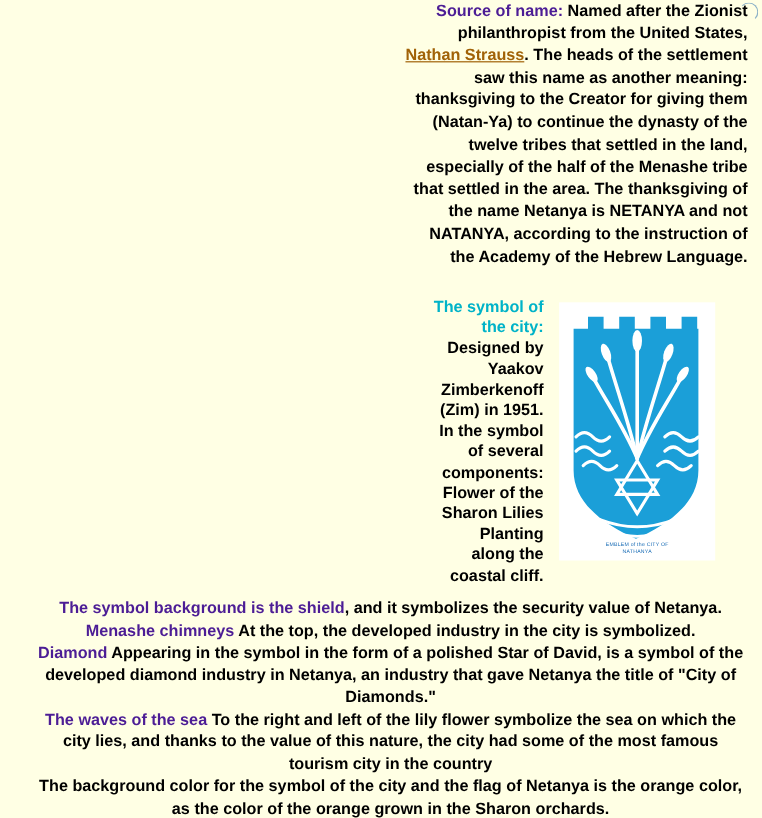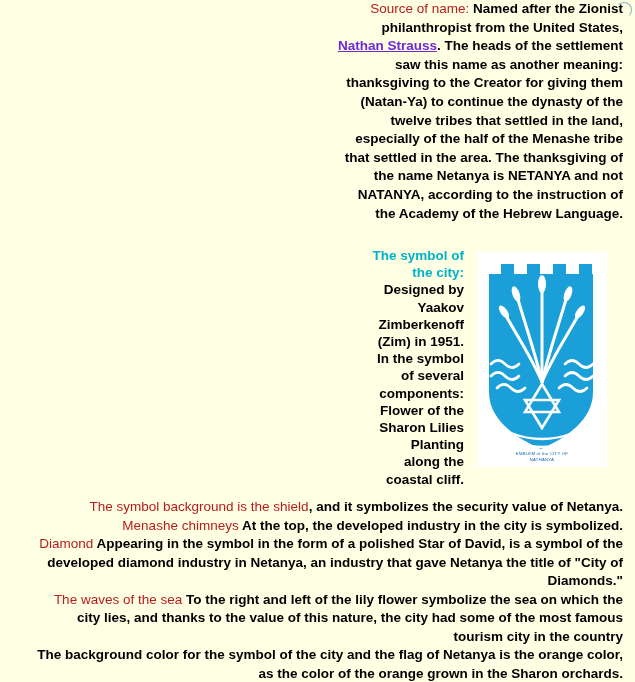--- a/index.html
+++ b/index.html
@@ -32,33 +32,33 @@
     font-size: 13.5px;
     font-weight: bold;
     line-height: 18.6px;
     color: #000000;
   }
   .top-block .inner {
     direction: ltr;
     unicode-bidi: embed;
   }
   .label-cyan {
-    color: #b91c1c;
-    font-weight: normal;
+    color: #4c1d95;
+    font-weight: bold;
   }
   .underline-name {
     text-decoration: underline;
-    color: #6d28d9;
+    color: #a16207;
   }
 
   
   .symbol-section {
     position: absolute;
     top: 247px;
-    left: 372px;
+    left: 361px;
     width: 245px;
     height: 225px;
   }
   .symbol-text {
     position: absolute;
     top: 0px;
     left: 0px;
     width: 92px;
     text-align: right;
     direction: rtl;
@@ -108,20 +108,21 @@
     width: 611px;
     text-align: right;
     direction: rtl;
     font-size: 13.5px;
     font-weight: bold;
     line-height: 18.5px;
     color: #000;
   }
   .bottom-block p {
     margin: 0 0 0 16px;
+    text-align: center;
   }
   .bottom-block .inner {
     direction: ltr;
     unicode-bidi: embed;
   }
 
   
   .corner-mark {
     position: absolute;
     top: 2px;

